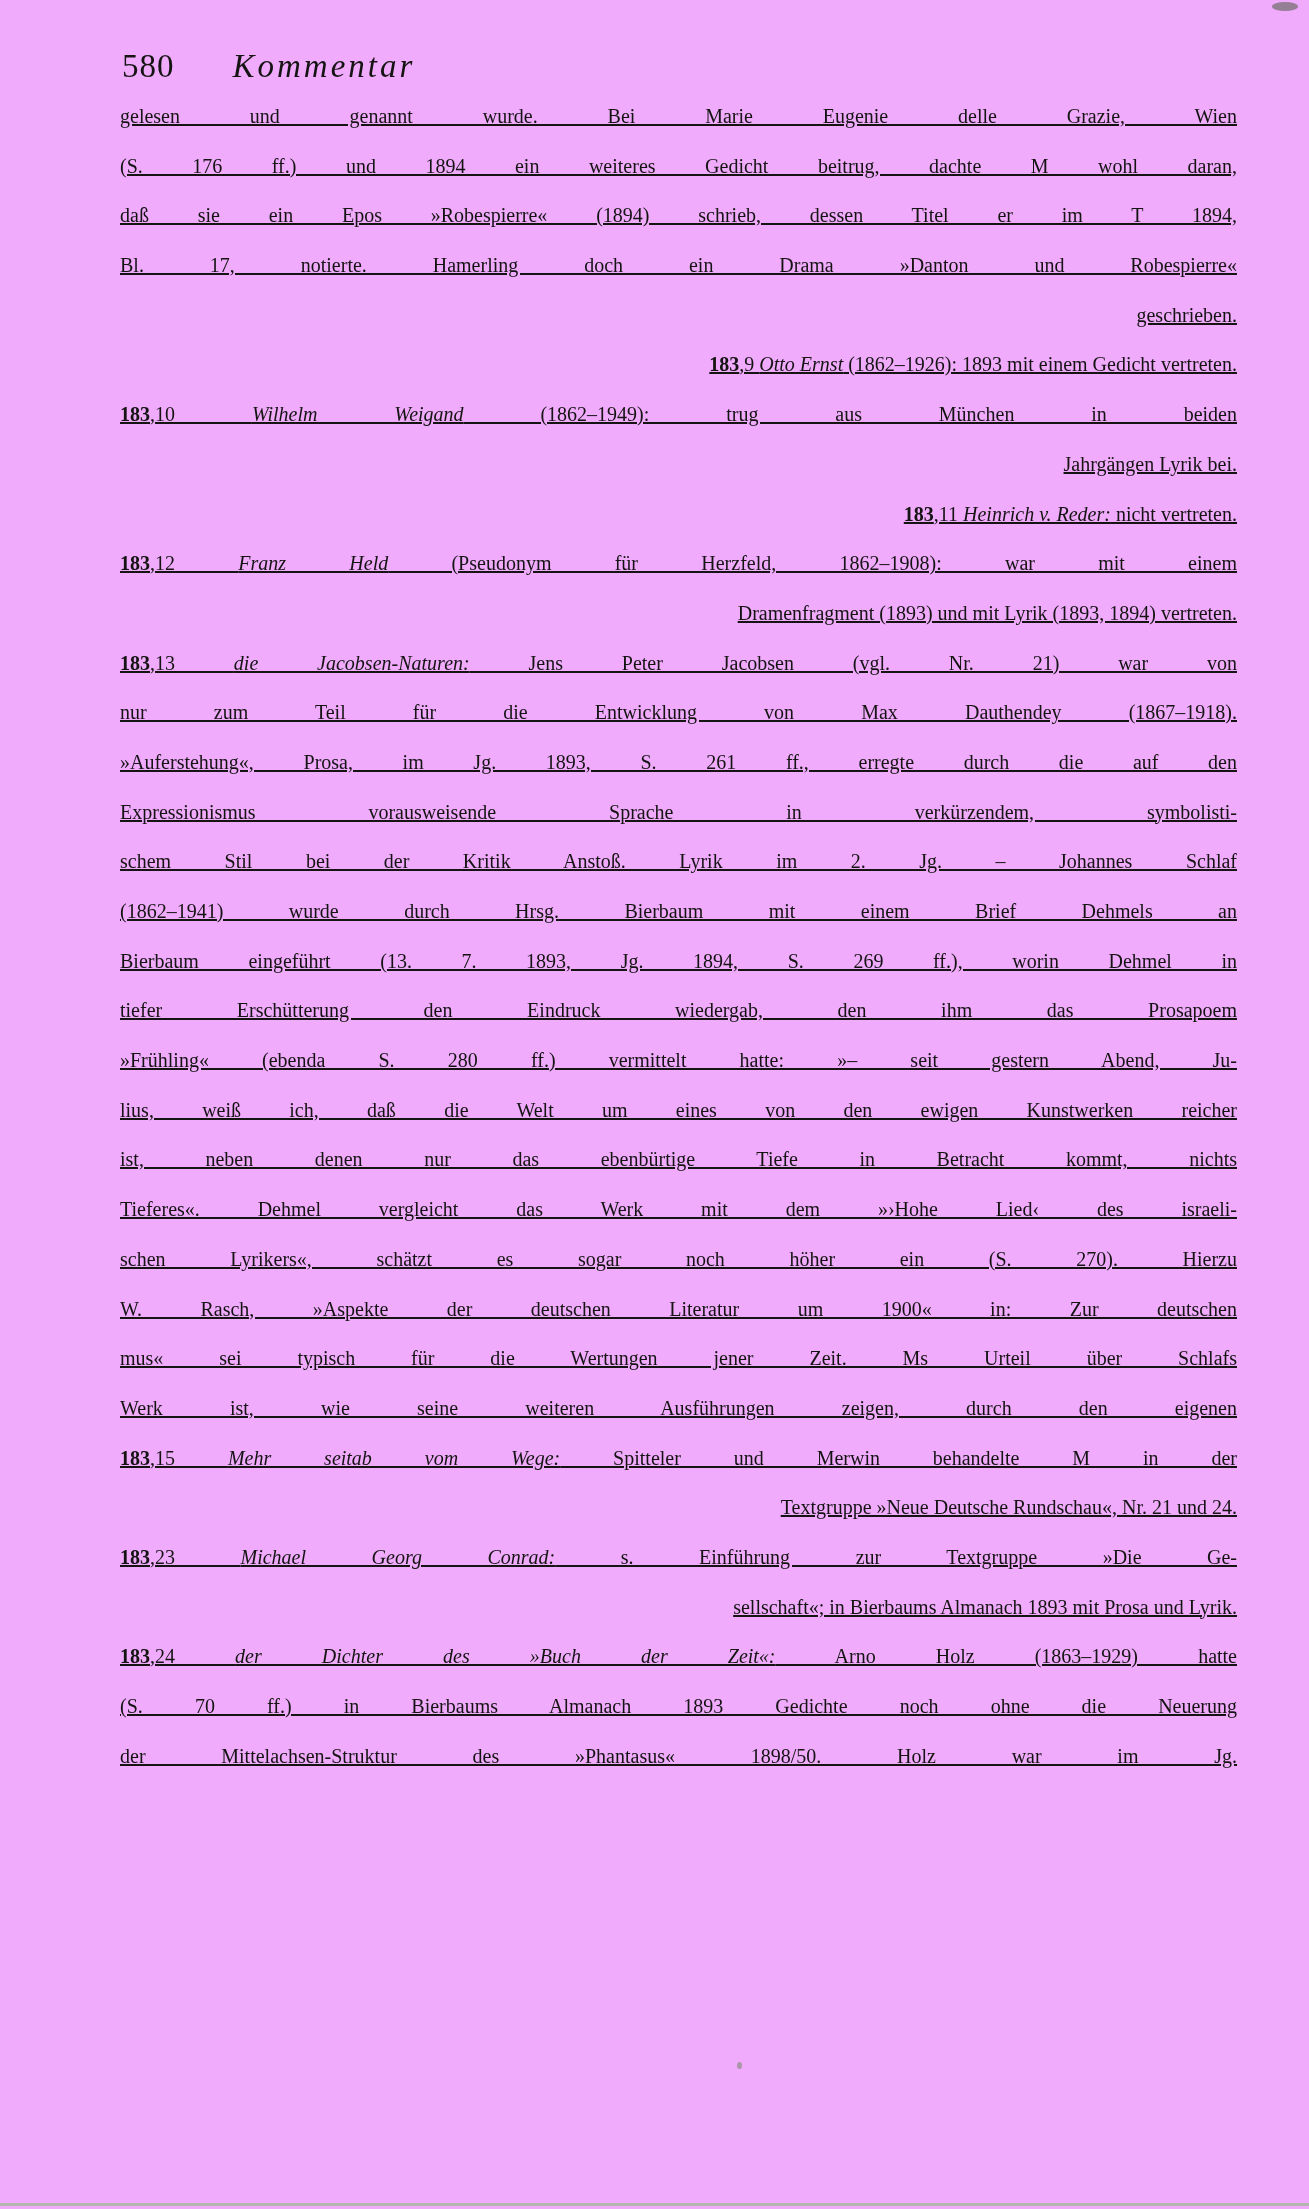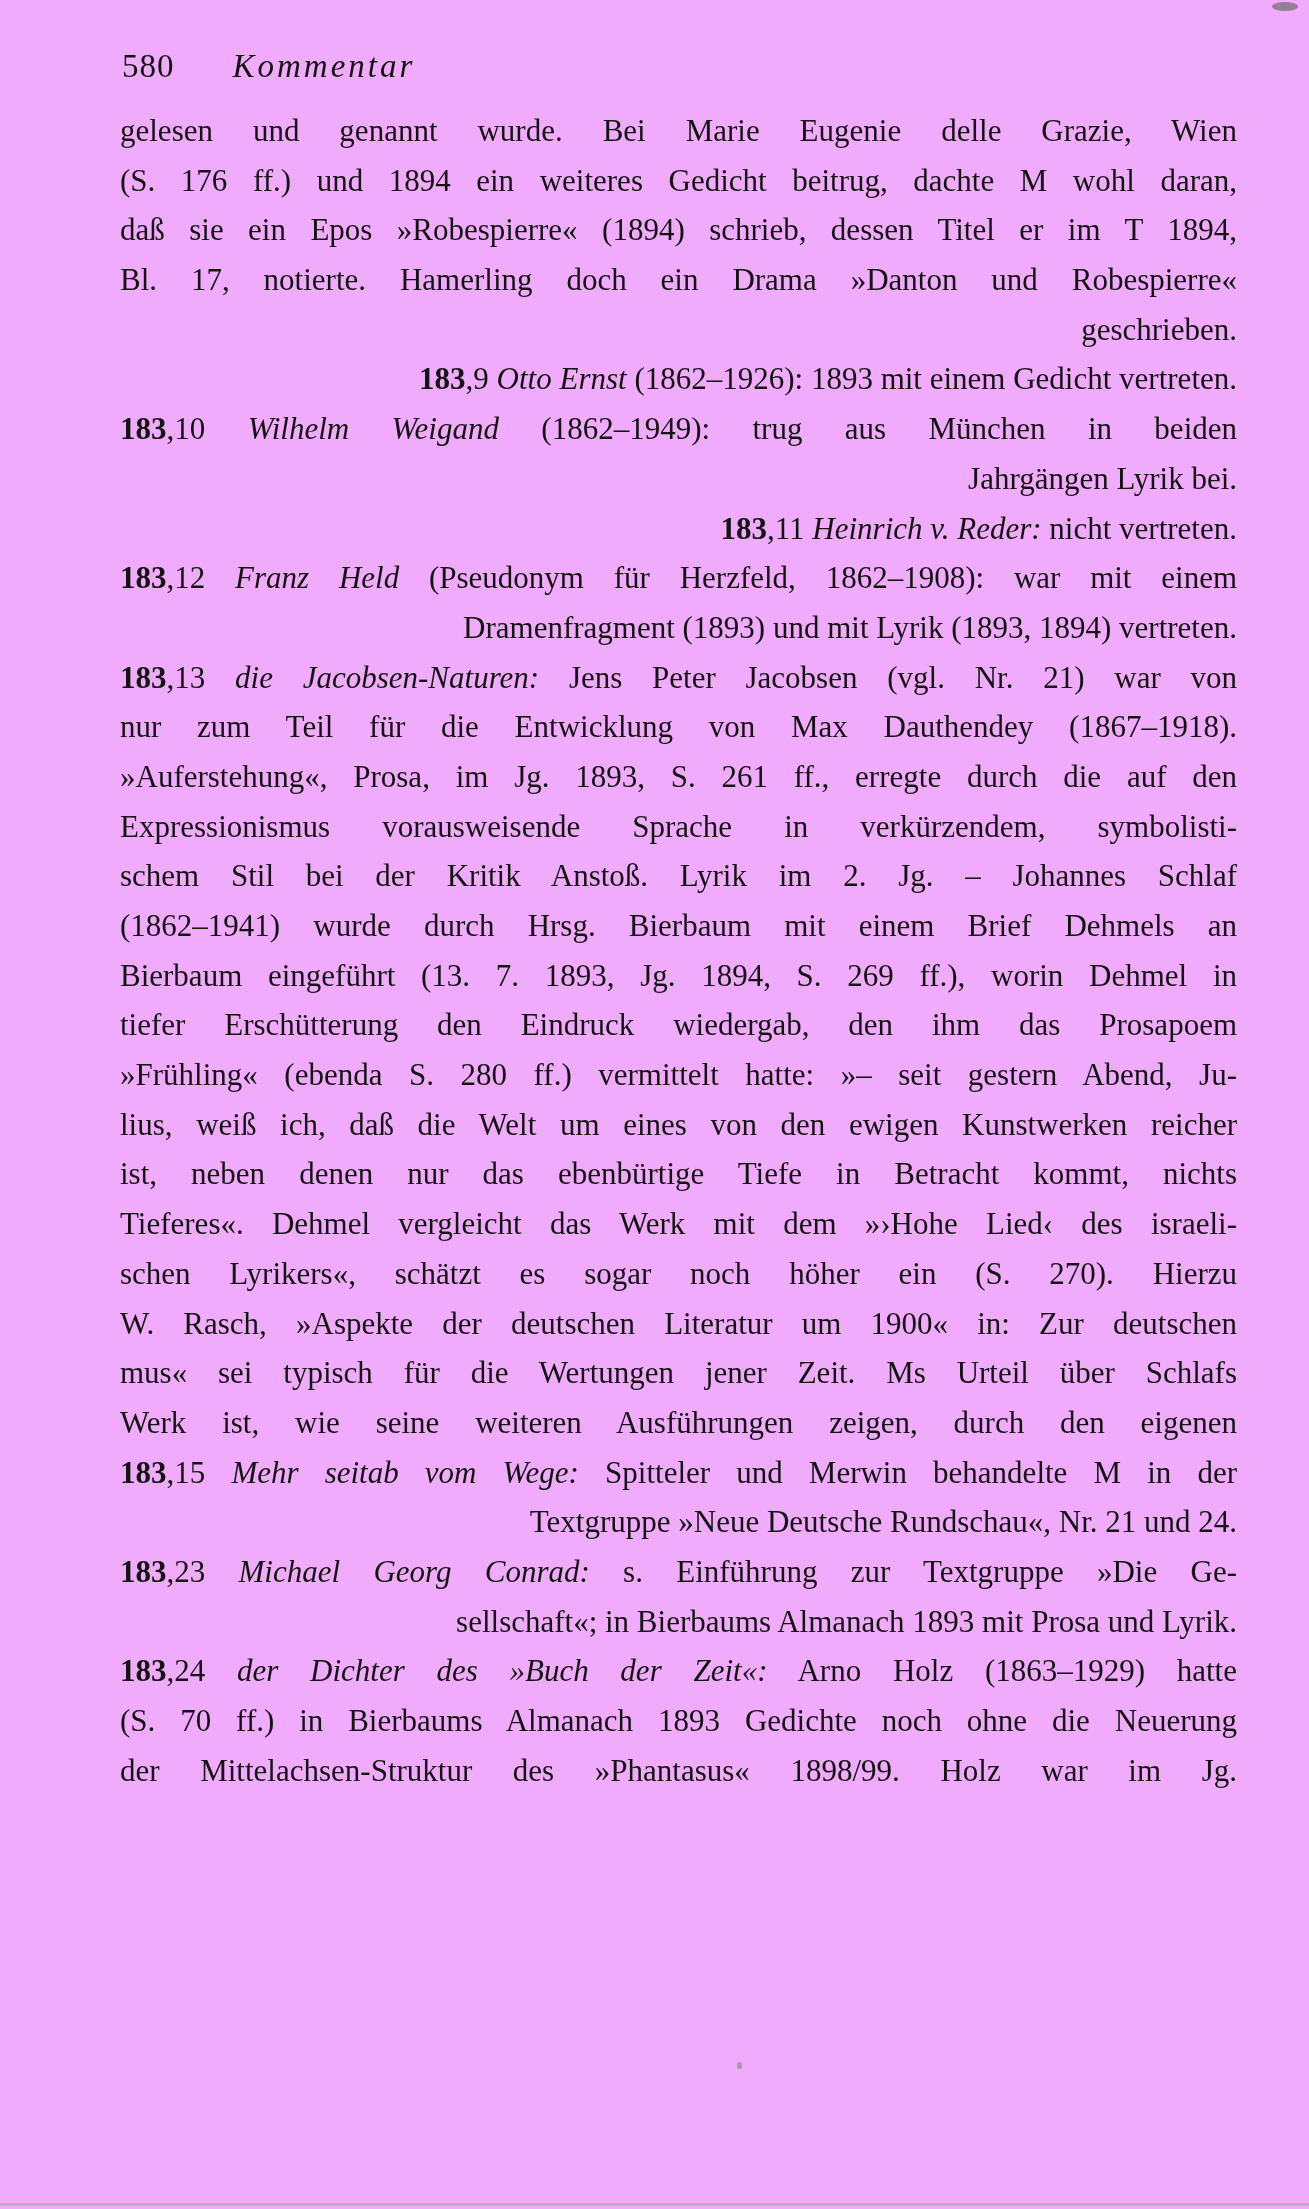--- a/index.html
+++ b/index.html
@@ -19,23 +19,24 @@
     white-space:nowrap;
   }
   .page-number{letter-spacing:1px;}
   .running-title{
     font-style:italic;
     margin-left:58px;
     letter-spacing:3px;
   }
   .body-text{
     position:absolute;
-    top:106px;left:120px;
+    top:92px;left:120px;
     width:1117px;
-    font-size:31px;
+    font-size:20px;
+    text-decoration:underline;
   }
   .line{
     height:49.7px;
     line-height:49.7px;
     overflow:hidden;
     text-align:right;
   }
   .line.just{
     text-align:justify;
     text-align-last:justify;
@@ -100,20 +101,20 @@
       <div class="line just"><span class="seg-roman">schen Lyrikers«, schätzt es sogar noch höher ein (S. 270). Hierzu</span></div>
       <div class="line just"><span class="seg-roman">W. Rasch, »Aspekte der deutschen Literatur um 1900« in: Zur deutschen</span></div>
       <div class="line just"><span class="seg-roman">mus« sei typisch für die Wertungen jener Zeit. Ms Urteil über Schlafs</span></div>
       <div class="line just"><span class="seg-roman">Werk ist, wie seine weiteren Ausführungen zeigen, durch den eigenen</span></div>
       <div class="line just"><span class="seg-bold">183</span><span class="seg-roman">,15 </span><span class="seg-italic">Mehr seitab vom Wege:</span><span class="seg-roman"> Spitteler und Merwin behandelte M in der</span></div>
       <div class="line"><span class="seg-roman">Textgruppe »Neue Deutsche Rundschau«, Nr. 21 und 24.</span></div>
       <div class="line just"><span class="seg-bold">183</span><span class="seg-roman">,23 </span><span class="seg-italic">Michael Georg Conrad:</span><span class="seg-roman"> s. Einführung zur Textgruppe »Die Ge-</span></div>
       <div class="line"><span class="seg-roman">sellschaft«; in Bierbaums Almanach 1893 mit Prosa und Lyrik.</span></div>
       <div class="line just"><span class="seg-bold">183</span><span class="seg-roman">,24 </span><span class="seg-italic">der Dichter des »Buch der Zeit«:</span><span class="seg-roman"> Arno Holz (1863–1929) hatte</span></div>
       <div class="line just"><span class="seg-roman">(S. 70 ff.) in Bierbaums Almanach 1893 Gedichte noch ohne die Neuerung</span></div>
-      <div class="line just"><span class="seg-roman">der Mittelachsen-Struktur des »Phantasus« 1898/99. Holz war im Jg.</span></div>
+      <div class="line just"><span class="seg-roman">der Mittelachsen-Struktur des »Phantasus« 1898/50. Holz war im Jg.</span></div>
     </main>
 
   <div class="scan-smudge-top-right"></div>
   <div class="scan-speck"></div>
   <div class="scan-edge-bottom"></div>
 
 </div>
 
 </body></html>

